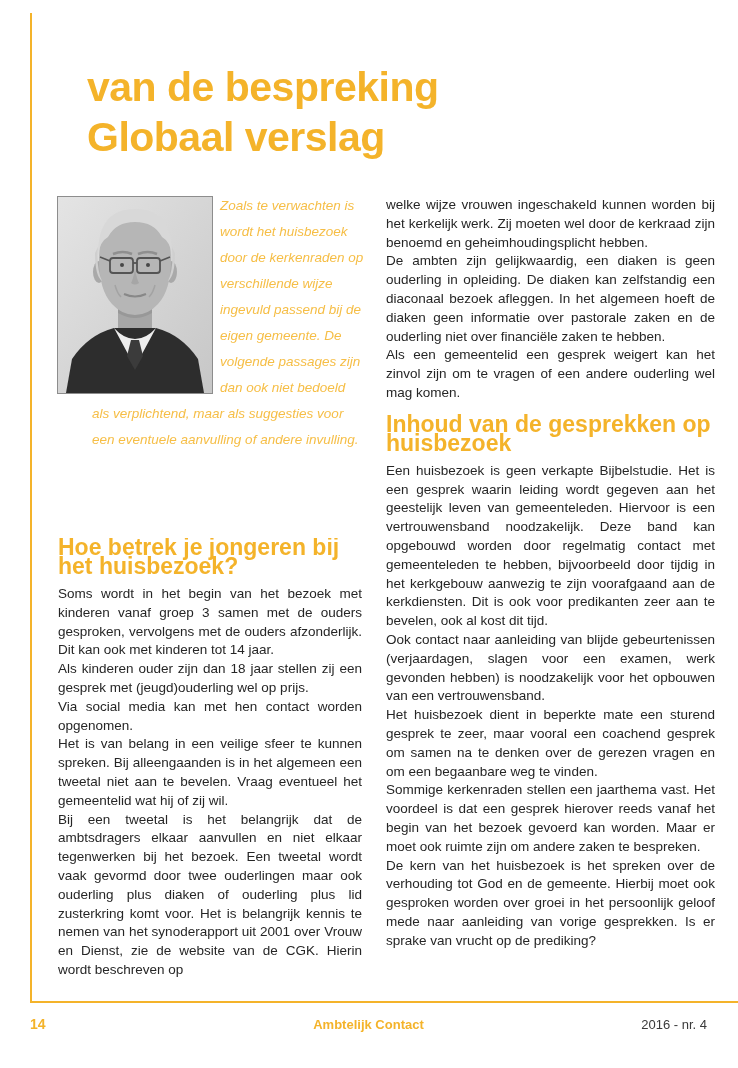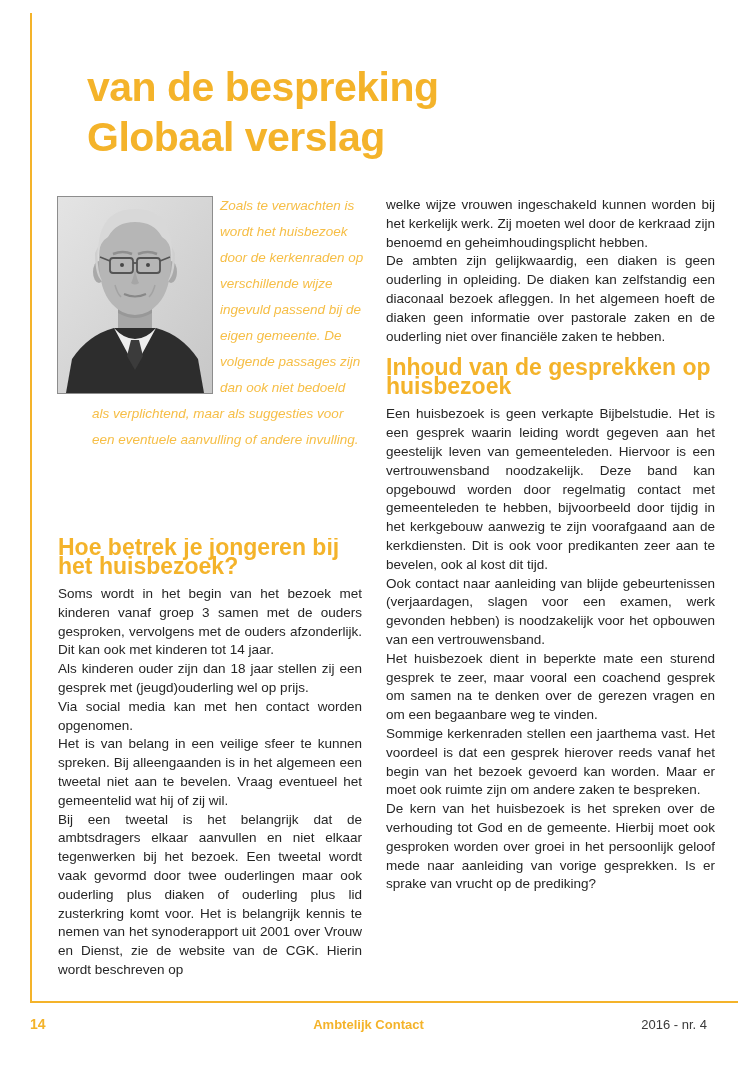--- a/index.html
+++ b/index.html
@@ -111,20 +111,21 @@
   <p class="line">Soms wordt in het begin van het bezoek met kinderen vanaf groep 3 samen met de ouders gesproken, vervolgens met de ouders afzonderlijk. Dit kan ook met kinderen tot 14 jaar.</p>
   <p class="line">Als kinderen ouder zijn dan 18 jaar stellen zij een gesprek met (jeugd)ouderling wel op prijs.</p>
   <p class="line">Via social media kan met hen contact worden opgenomen.</p>
   <p class="line">Het is van belang in een veilige sfeer te kunnen spreken. Bij alleengaanden is in het algemeen een tweetal niet aan te bevelen. Vraag eventueel het gemeentelid wat hij of zij wil.</p>
   <p class="line">Bij een tweetal is het belangrijk dat de ambtsdragers elkaar aanvullen en niet elkaar tegenwerken bij het bezoek. Een tweetal wordt vaak gevormd door twee ouderlingen maar ook ouderling plus diaken of ouderling plus lid zusterkring komt voor. Het is belangrijk kennis te nemen van het synoderapport uit 2001 over Vrouw en Dienst, zie de website van de CGK. Hierin wordt beschreven op</p>
 </div>
 
 <div class="col col2">
   <p class="line">welke wijze vrouwen ingeschakeld kunnen worden bij het kerkelijk werk. Zij moeten wel door de kerkraad zijn benoemd en geheimhoudingsplicht hebben.</p>
   <p class="line">De ambten zijn gelijkwaardig, een diaken is geen ouderling in opleiding. De diaken kan zelfstandig een diaconaal bezoek afleggen. In het algemeen hoeft de diaken geen informatie over pastorale zaken en de ouderling niet over financiële zaken te hebben.</p>
+  <p class="line">Als een gemeentelid een gesprek weigert kan het zinvol zijn om te vragen of een andere ouderling wel mag komen.</p>
   <h3 class="sec gap">Inhoud van de gesprekken op huisbezoek</h3>
   <p class="line">Een huisbezoek is geen verkapte Bijbelstudie. Het is een gesprek waarin leiding wordt gegeven aan het geestelijk leven van gemeenteleden. Hiervoor is een vertrouwensband noodzakelijk. Deze band kan opgebouwd worden door regelmatig contact met gemeenteleden te hebben, bijvoorbeeld door tijdig in het kerkgebouw aanwezig te zijn voorafgaand aan de kerkdiensten. Dit is ook voor predikanten zeer aan te bevelen, ook al kost dit tijd.</p>
   <p class="line">Ook contact naar aanleiding van blijde gebeurtenissen (verjaardagen, slagen voor een examen, werk gevonden hebben) is noodzakelijk voor het opbouwen van een vertrouwensband.</p>
   <p class="line">Het huisbezoek dient in beperkte mate een sturend gesprek te zeer, maar vooral een coachend gesprek om samen na te denken over de gerezen vragen en om een begaanbare weg te vinden.</p>
   <p class="line">Sommige kerkenraden stellen een jaarthema vast. Het voordeel is dat een gesprek hierover reeds vanaf het begin van het bezoek gevoerd kan worden. Maar er moet ook ruimte zijn om andere zaken te bespreken.</p>
   <p class="line">De kern van het huisbezoek is het spreken over de verhouding tot God en de gemeente. Hierbij moet ook gesproken worden over groei in het persoonlijk geloof mede naar aanleiding van vorige gesprekken. Is er sprake van vrucht op de prediking?</p>
 </div>
 
 <div class="footer">
   <span class="pageno">14</span>

